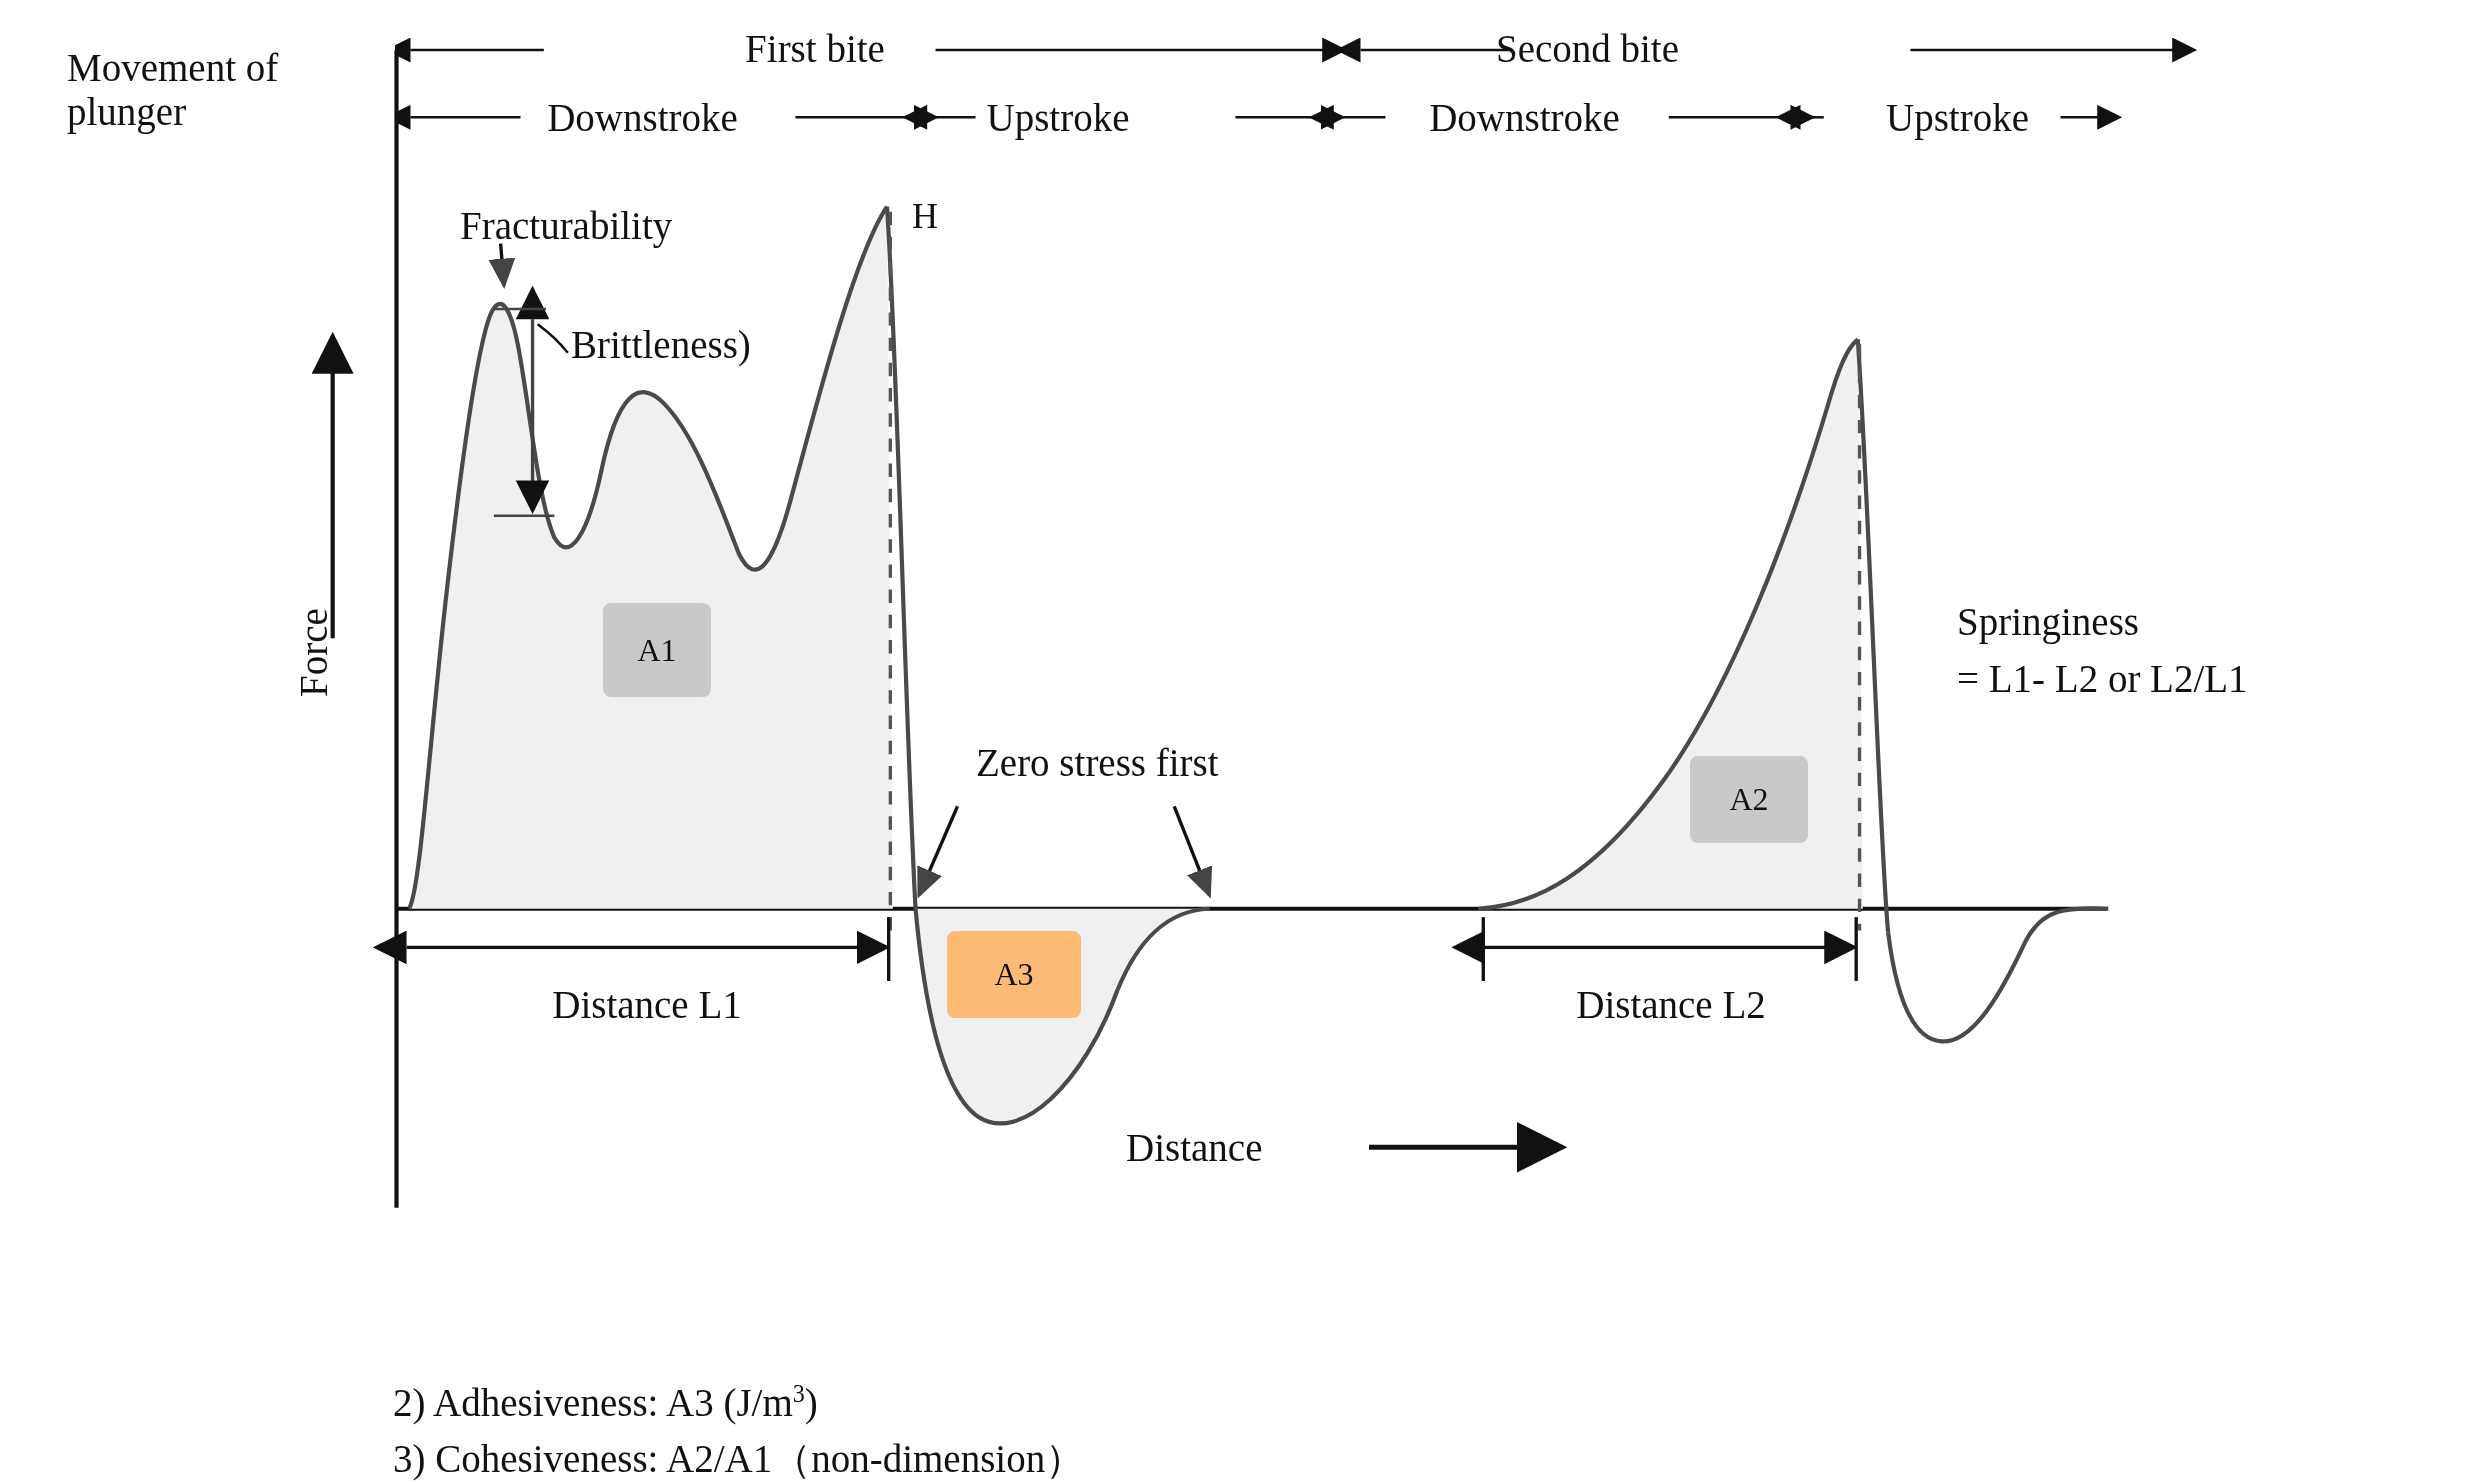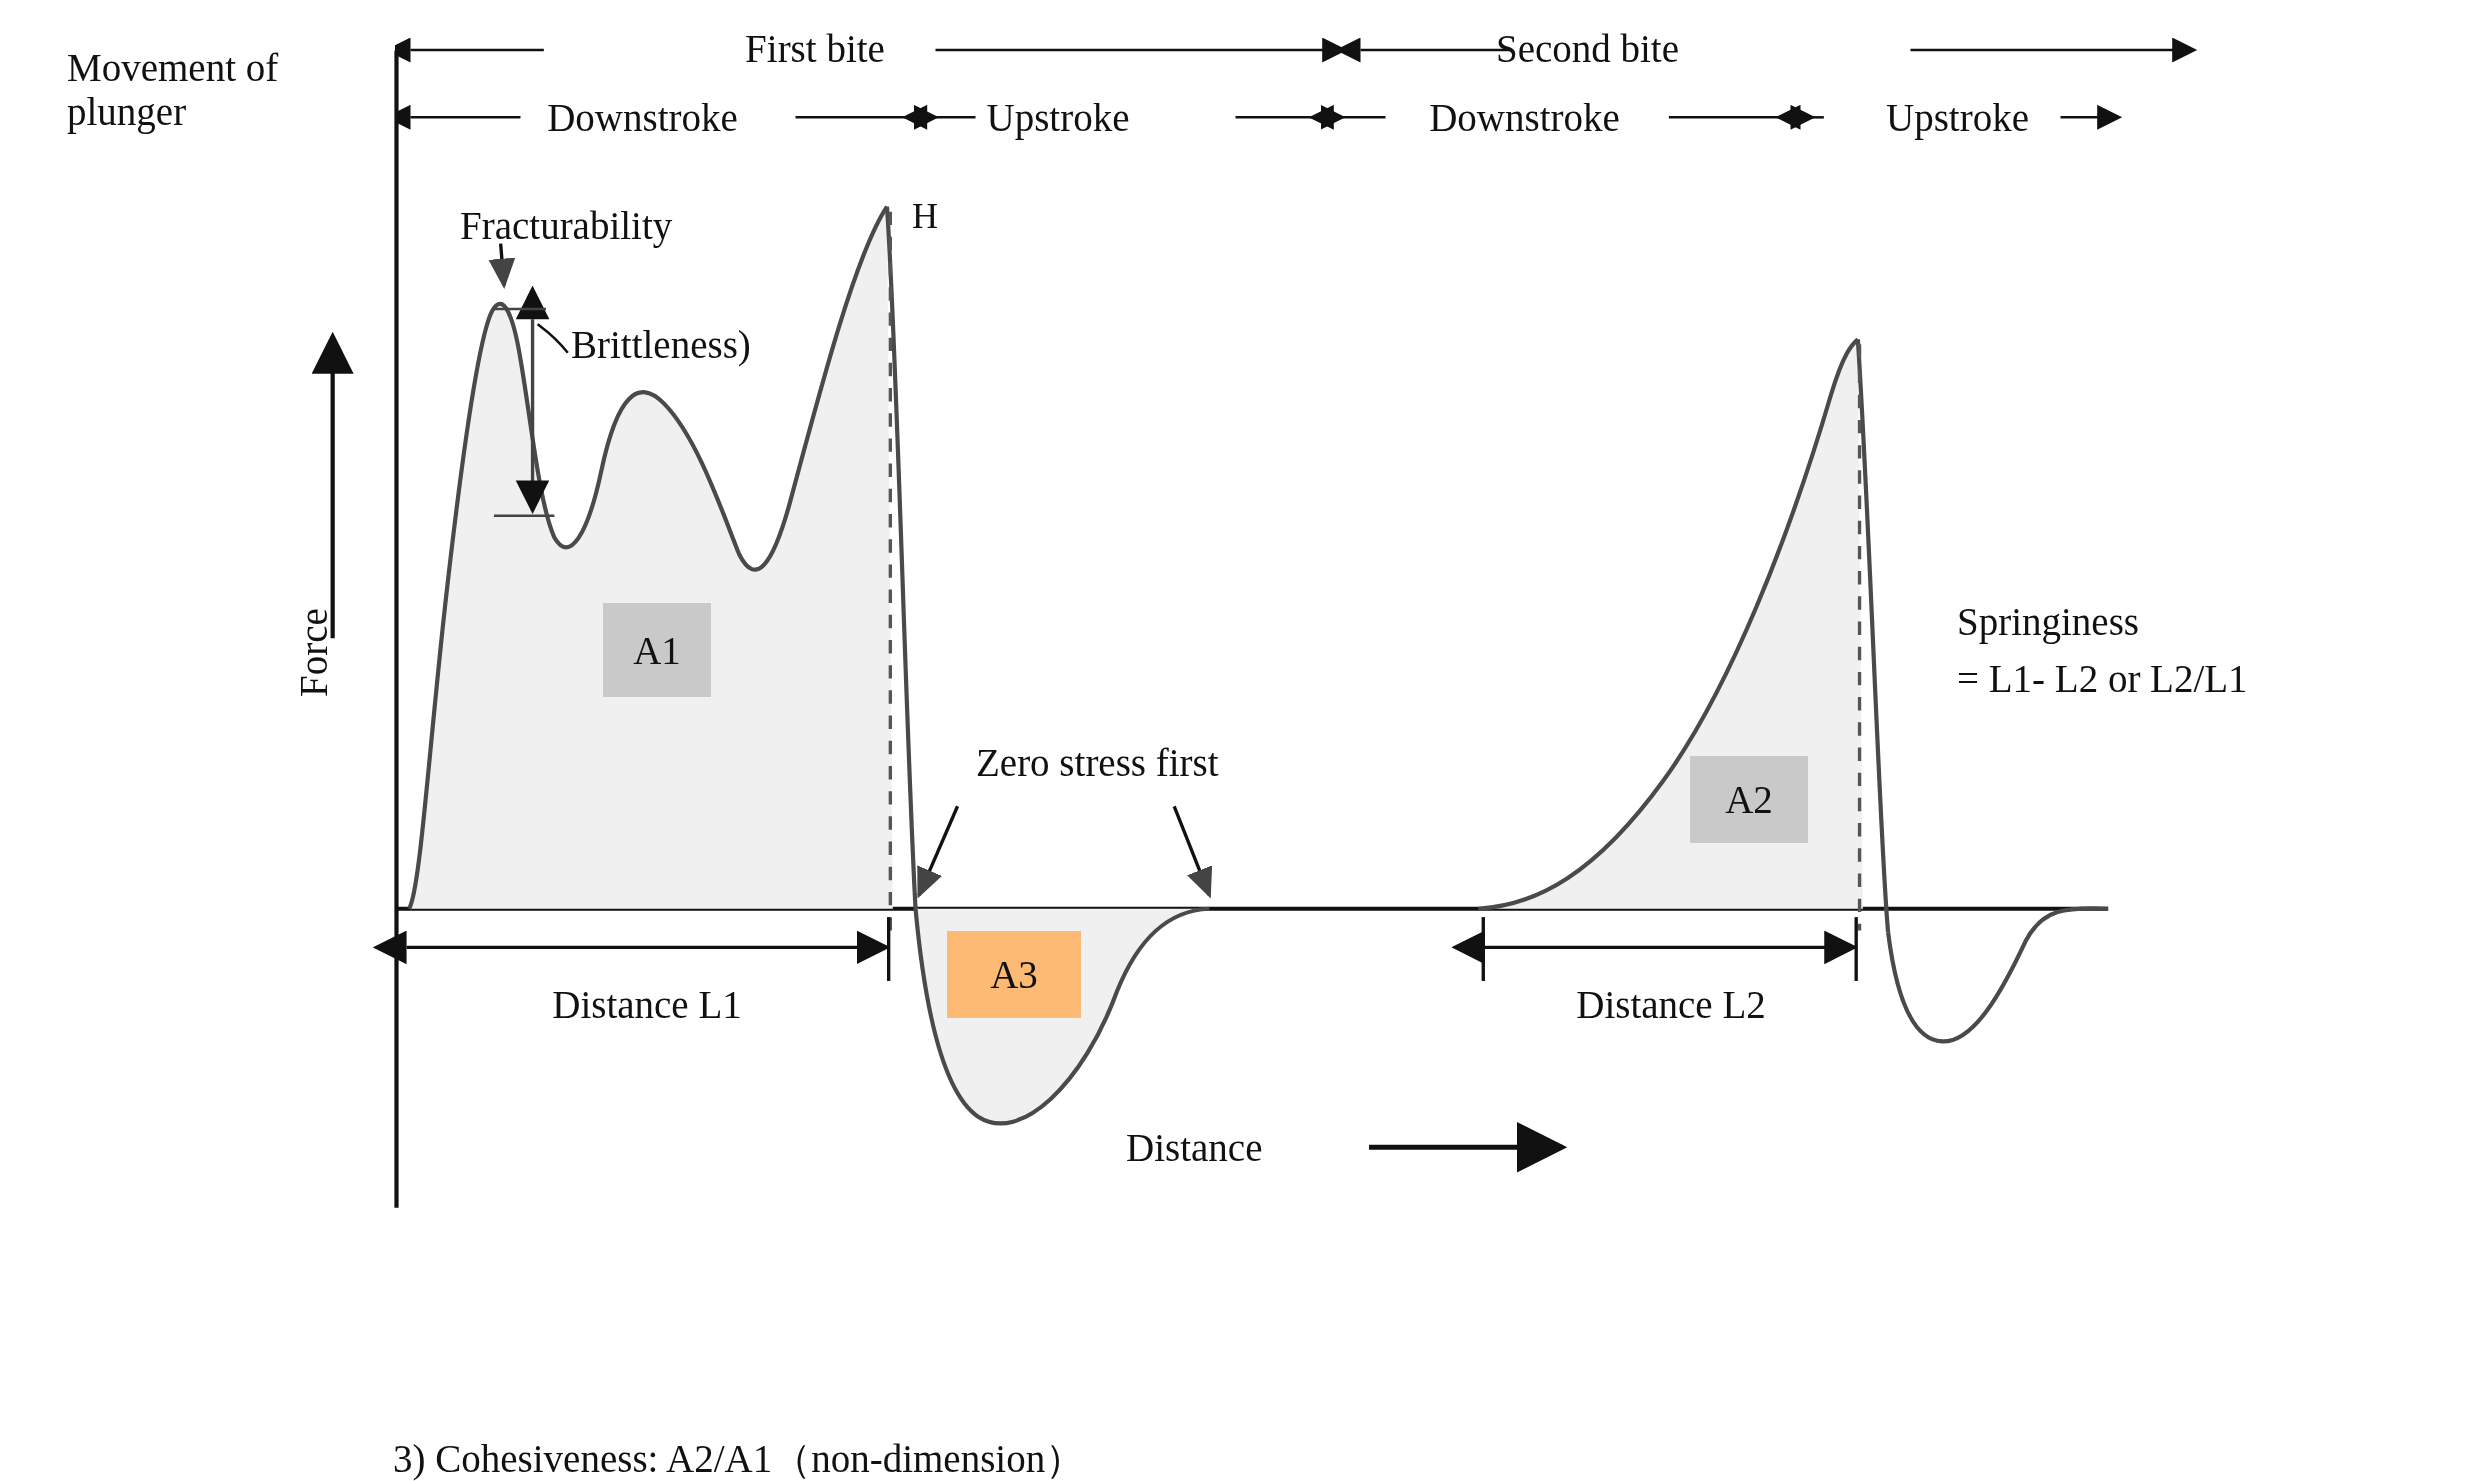--- a/index.html
+++ b/index.html
@@ -28,22 +28,23 @@
   .t-xl  { font-size: 39px; }
   .t-md  { font-size: 36px; }
   .center { text-align: center; }
   .under { text-decoration: underline; }
   svg { display: block; }
   .area-label {
     position: absolute;
     display: flex;
     align-items: center;
     justify-content: center;
-    font-size: 39px;
+    font-size: 32px;
     color: #111;
+    border-radius: 8px;
   }
   .swatch-light { background: #c9c9c9; }
   .swatch-dark  { background: #fdba74; }
   sup { font-size: 0.62em; vertical-align: super; }
 </style>
 </head>
 <body>
 
 <div id="page">
 
@@ -197,17 +198,18 @@
 
   <div class="txt t-xl center" style="left:454px; top:981px; width:386px;">Distance L1</div>
   <div class="txt t-xl center" style="left:1478px; top:981px; width:386px;">Distance L2</div>
 
   <div class="area-label swatch-light" style="left:603px; top:603px; width:108px; height:94px;">A1</div>
   <div class="area-label swatch-dark" style="left:947px; top:931px; width:134px; height:87px;">A3</div>
   <div class="area-label swatch-light" style="left:1690px; top:756px; width:118px; height:87px;">A2</div>
 
 
 
+  <div class="txt t-xl" style="left:393px; top:1379px;"><span>2)</span> <span>Adhesiveness: A3 (J/m</span><sup>3</sup><span>)</span></div>
 
   <div class="txt t-xl" style="left:393px; top:1435px;"><span>3)</span> <span>Cohesiveness: A2/A1</span><span>（non-dimension）</span></div>
 
 </div>
 
 
 </body></html>

